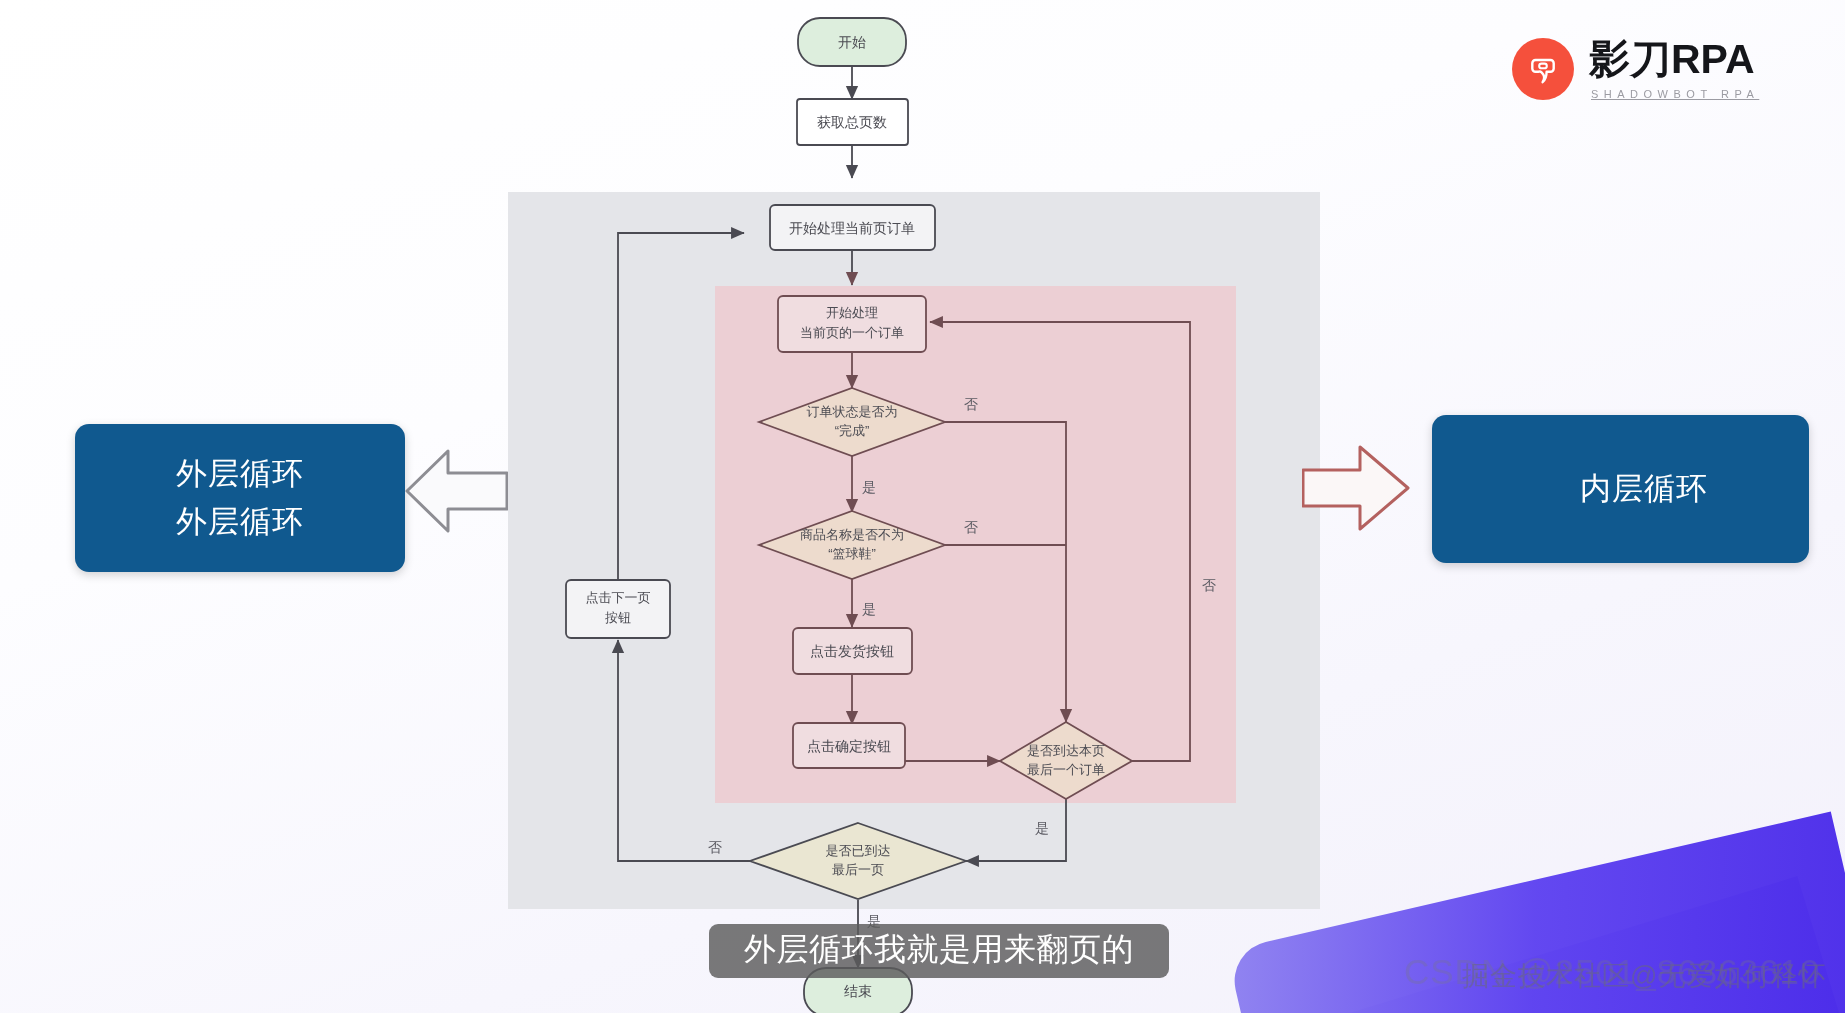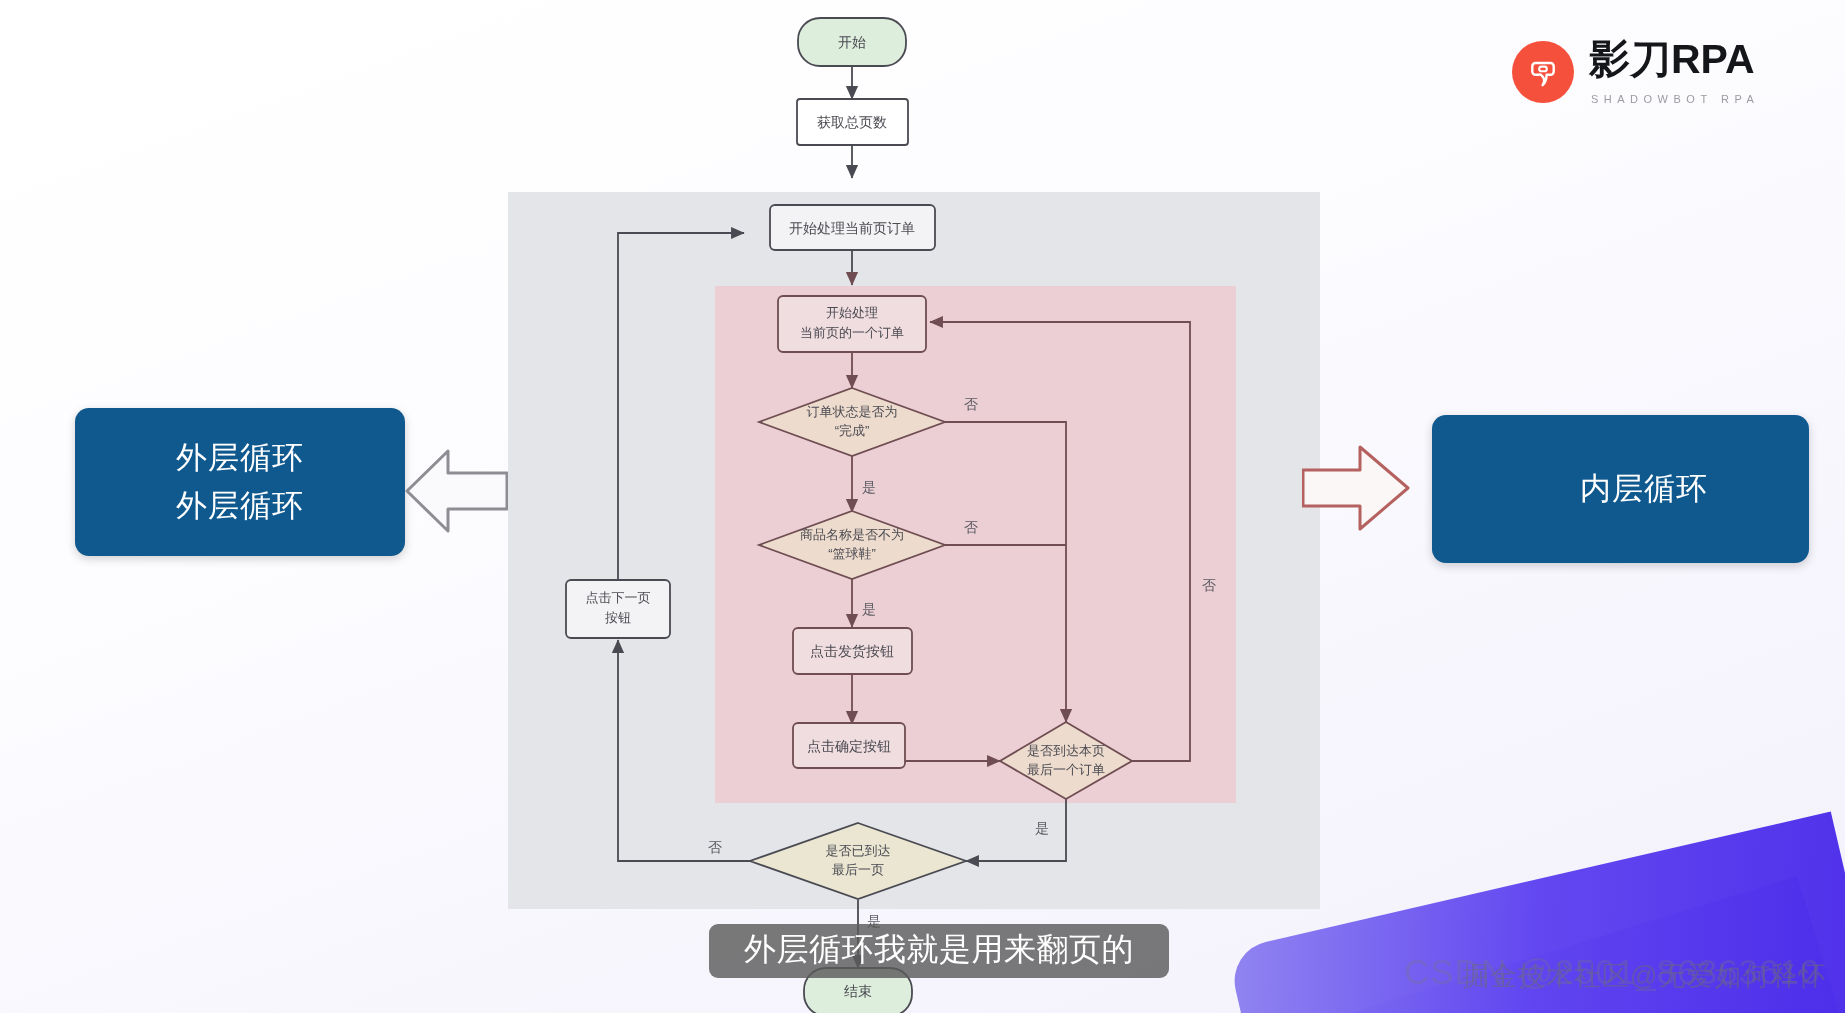--- a/index.html
+++ b/index.html
@@ -94,21 +94,21 @@
     align-items: center;
     justify-content: center;
     box-shadow: 0 3px 10px rgba(0,0,0,.18);
   }
   .callout .line {
     font-size: 31px;
     line-height: 1.55;
     letter-spacing: 1px;
     white-space: nowrap;
   }
-  #callout-left  { left: 75px;  top: 408px; width: 330px; height: 148px; }
+  #callout-left  { left: 75px;  top: 424px; width: 330px; height: 148px; }
   #callout-right { left: 1432px; top: 415px; width: 330px; height: 148px; padding-left: 47px; }
 
   .arrow-svg { position: absolute; }
   #arrow-left  { left: 404px;  top: 445px; }
   #arrow-right { left: 1302px; top: 440px; }
 
   
   #logo {
     position: absolute;
     left: 1512px; top: 38px;
@@ -128,22 +128,23 @@
     font-size: 41px;
     font-weight: bold;
     color: #15161a;
     letter-spacing: 0px;
     line-height: 1.05;
   }
   #logo .wm-sub {
     font-size: 11px;
     color: #9b9ba2;
     letter-spacing: 5.5px;
-    margin-top: 12px;
+    margin-top: 6px;
     margin-left: 2px;
+    text-decoration: underline;
   }
 
   
   #subtitle {
     position: absolute;
     left: 709px; top: 924px;
     padding: 8px 35px 10px;
     background: rgba(92,92,92,.82);
     border-radius: 9px;
     color: #ffffff;

